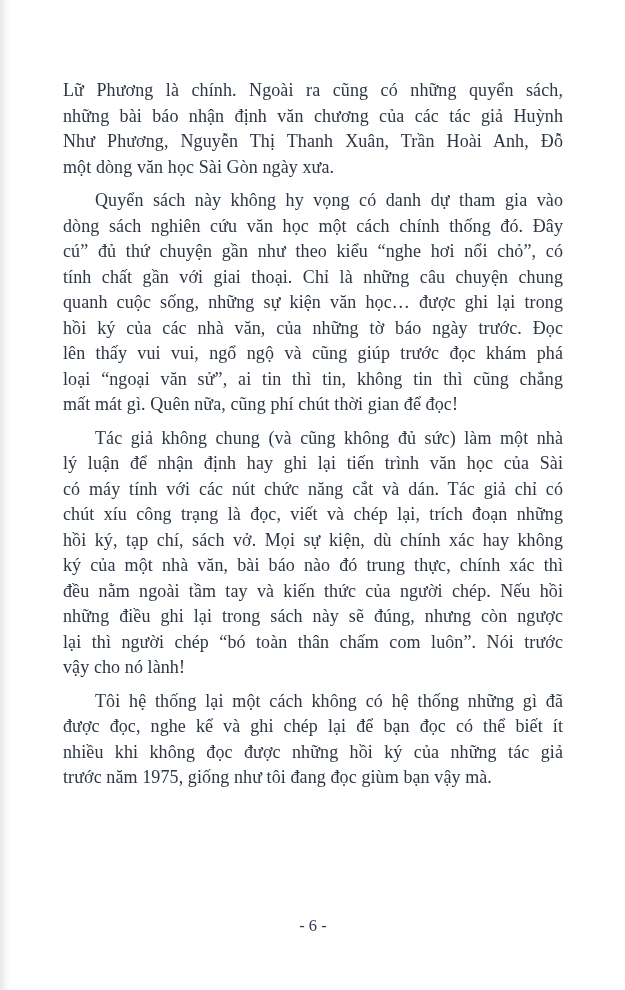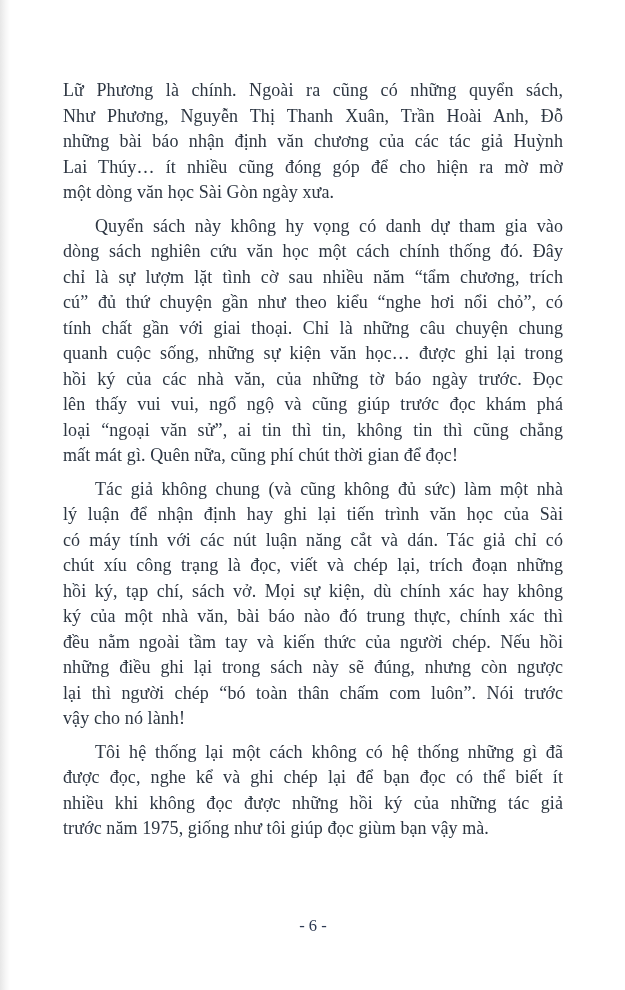--- a/index.html
+++ b/index.html
@@ -61,53 +61,51 @@
 </head>
 <body>
 
 <div class="page">
   <div class="page-edge-left"></div>
 
   <main class="text-block">
 
   <div class="paragraph">
         <div class="line">Lữ Phương là chính. Ngoài ra cũng có những quyển sách,</div>
+        <div class="line">những bài báo nhận định văn chương của các tác giả Huỳnh</div>
         <div class="line">Như Phương, Nguyễn Thị Thanh Xuân, Trần Hoài Anh, Đỗ</div>
-        <div class="line">những bài báo nhận định văn chương của các tác giả Huỳnh</div>
-        <div class="line">Lai Thúy… ít nhiều cũng đóng góp để cho hiện ra mờ mờ</div>
         <div class="line last">một dòng văn học Sài Gòn ngày xưa.</div>
       </div>
       <div class="paragraph">
         <div class="line indent">Quyển sách này không hy vọng có danh dự tham gia vào</div>
         <div class="line">dòng sách nghiên cứu văn học một cách chính thống đó. Đây</div>
-        <div class="line">chỉ là sự lượm lặt tình cờ sau nhiều năm “tẩm chương, trích</div>
         <div class="line">cú” đủ thứ chuyện gần như theo kiểu “nghe hơi nổi chỏ”, có</div>
         <div class="line">tính chất gần với giai thoại. Chỉ là những câu chuyện chung</div>
         <div class="line">quanh cuộc sống, những sự kiện văn học… được ghi lại trong</div>
         <div class="line">hồi ký của các nhà văn, của những tờ báo ngày trước. Đọc</div>
         <div class="line">lên thấy vui vui, ngổ ngộ và cũng giúp trước đọc khám phá</div>
         <div class="line">loại “ngoại văn sử”, ai tin thì tin, không tin thì cũng chẳng</div>
         <div class="line last">mất mát gì. Quên nữa, cũng phí chút thời gian để đọc!</div>
       </div>
       <div class="paragraph">
         <div class="line indent">Tác giả không chung (và cũng không đủ sức) làm một nhà</div>
         <div class="line">lý luận để nhận định hay ghi lại tiến trình văn học của Sài</div>
-        <div class="line">có máy tính với các nút luận năng cắt và dán. Tác giả chỉ có</div>
+        <div class="line">có máy tính với các nút chức năng cắt và dán. Tác giả chỉ có</div>
         <div class="line">chút xíu công trạng là đọc, viết và chép lại, trích đoạn những</div>
         <div class="line">hồi ký, tạp chí, sách vở. Mọi sự kiện, dù chính xác hay không</div>
         <div class="line">ký của một nhà văn, bài báo nào đó trung thực, chính xác thì</div>
         <div class="line">đều nằm ngoài tầm tay và kiến thức của người chép. Nếu hồi</div>
         <div class="line">những điều ghi lại trong sách này sẽ đúng, nhưng còn ngược</div>
         <div class="line">lại thì người chép “bó toàn thân chấm com luôn”. Nói trước</div>
         <div class="line last">vậy cho nó lành!</div>
       </div>
       <div class="paragraph">
         <div class="line indent">Tôi hệ thống lại một cách không có hệ thống những gì đã</div>
         <div class="line">được đọc, nghe kể và ghi chép lại để bạn đọc có thể biết ít</div>
         <div class="line">nhiều khi không đọc được những hồi ký của những tác giả</div>
-        <div class="line last">trước năm 1975, giống như tôi giúp đọc giùm bạn vậy mà.</div>
+        <div class="line last">trước năm 1975, giống như tôi đang đọc giùm bạn vậy mà.</div>
       </div>
     </main>
 
   <footer class="page-footer">
     <span>- 6 -</span>
   </footer>
 </div>
 
 </body></html>

